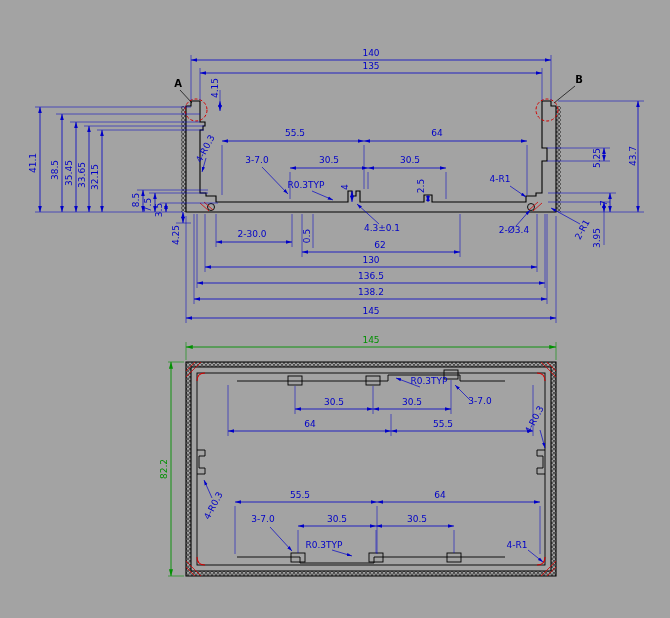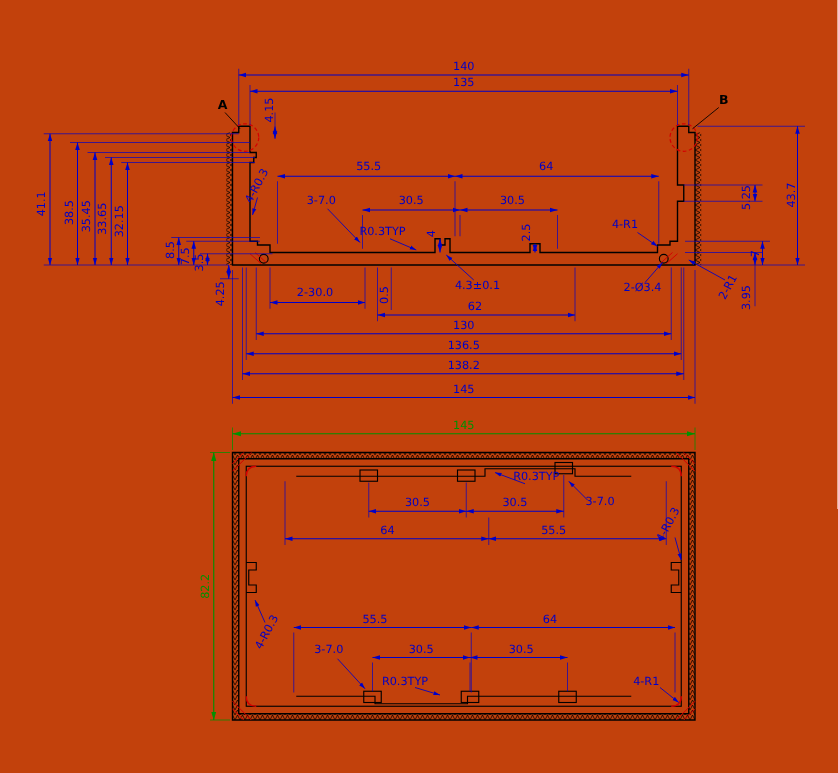--- a/index.html
+++ b/index.html
@@ -1,16 +1,16 @@
 <!DOCTYPE html>
 <html><head>
 <meta charset="utf-8">
 <style>
   html,body{margin:0;padding:0;background:#ffffff;}
-  #stage{position:relative;width:670px;height:618px;background:#c2410c;overflow:hidden;}
+  #stage{position:relative;width:670px;height:618px;background:#a3a3a3;overflow:hidden;}
   svg{display:block;}
   svg text{font-family:"DejaVu Sans","Liberation Sans",sans-serif;}
   .ol{stroke:#000000;fill:none;stroke-width:1.1;}
   .blk{stroke:#000000;fill:none;stroke-width:0.9;}
   .dim{stroke:#0000c8;fill:none;stroke-width:0.8;}
   .ext{stroke:#0000c8;fill:none;stroke-width:0.55;}
   .ldr{stroke:#0000c8;fill:none;stroke-width:0.7;}
   .gdim{stroke:#009100;fill:none;stroke-width:0.9;}
   .gext{stroke:#009100;fill:none;stroke-width:0.6;}
   .red{stroke:#d40000;fill:none;stroke-width:1.1;}

